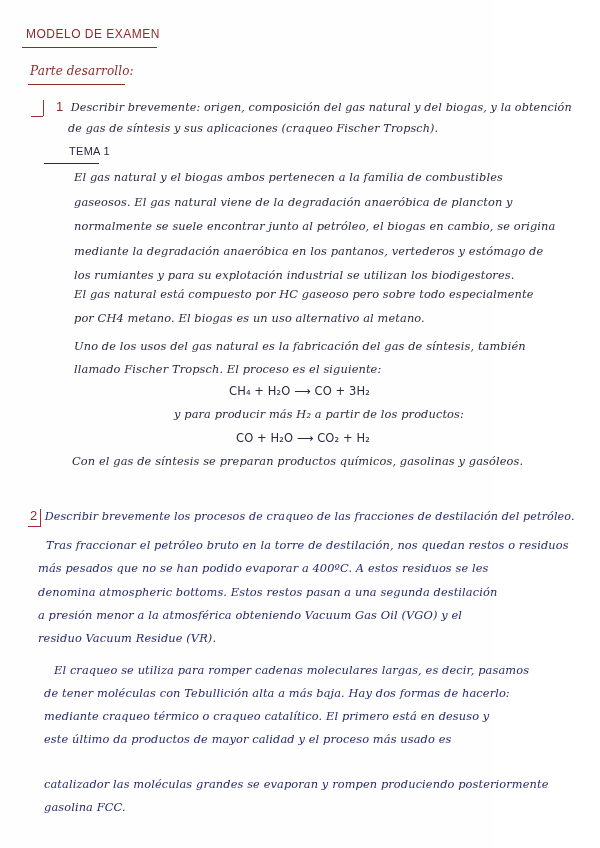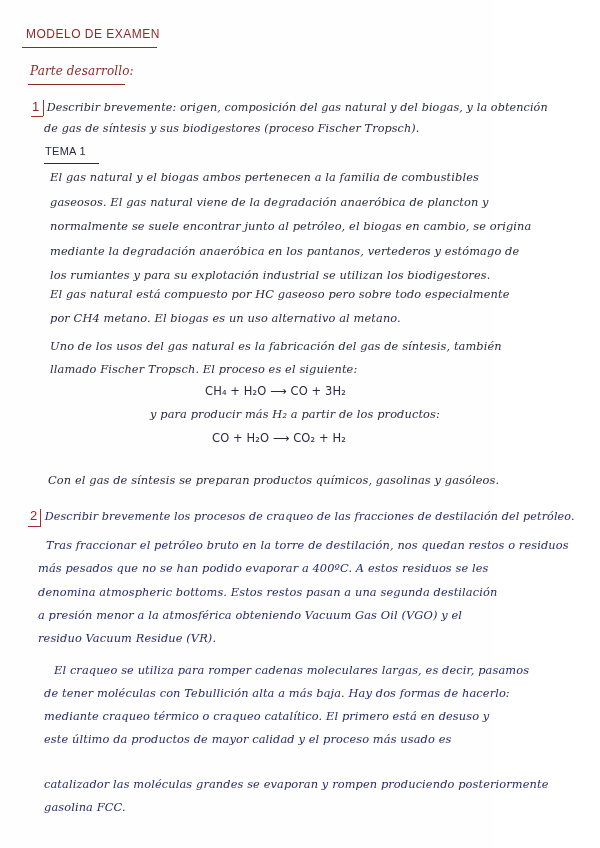--- a/index.html
+++ b/index.html
@@ -2,21 +2,21 @@
 <html><head>
 <meta charset="utf-8">
 <style>
   html, body { margin: 0; padding: 0; background: #ffffff; }
   body { width: 600px; height: 848px; overflow: hidden; position: relative;
          font-family: "DejaVu Serif", serif; }
   .page { position: absolute; left: 0; top: 0; width: 494px; height: 848px; background: #fefefe; }
   .hw { position: absolute; white-space: nowrap; font-style: italic; letter-spacing: 0.1px; }
   .red { color: #8e2a2a; }
   .blue { color: #262a6e; }
-  .dark { color: #2a2a40; }
+  .dark { color: #2a2a40; margin-left: 24px; }
   .title { left: 26px; top: 27px; font-size: 12px; font-family: "Liberation Sans", sans-serif;
            font-style: normal; letter-spacing: 0.5px; }
   .title-line { position: absolute; left: 22px; top: 47px; width: 135px; height: 1.4px; background: #8e2a2a; }
   .subtitle { left: 30px; top: 64px; font-size: 12px; }
   .sub-line { position: absolute; left: 28px; top: 84px; width: 97px; height: 1.2px; background: #8e2a2a; }
   .qnum { font-style: normal; font-family: "Liberation Sans", sans-serif; font-size: 13px; }
   .q-text { font-size: 11.2px; }
   .q1-l1 { left: 32px; top: 99px; }
   .q1-num-line { position: absolute; left: 31px; top: 116px; width: 12px; height: 1.2px; background: #a03030; }
   .q1-l2 { left: 44px; top: 122px; }
@@ -38,42 +38,42 @@
   <div class="title-line"></div>
   <div class="hw red subtitle">Parte desarrollo:</div>
   <div class="sub-line"></div>
 
   <div class="hw q-text dark q1-l1">
     <span class="qnum red">1</span>
     &nbsp;<span>Describir brevemente: origen, composición del gas natural y del biogas, y la obtención</span>
   </div>
   <div class="q1-num-line"></div>
   <div class="q1-num-vert"></div>
-  <div class="hw q-text dark q1-l2">de gas de síntesis y sus biodigestores (proceso Fischer Tropsch).</div>
+  <div class="hw q-text dark q1-l2">de gas de síntesis y sus aplicaciones (craqueo Fischer Tropsch).</div>
 
   <div class="hw dark tema">TEMA 1</div>
   <div class="tema-line"></div>
 
   <div class="hw p dark" style="left:50px; top:195px;">gaseosos. El gas natural viene de la degradación anaeróbica de plancton y</div>
   <div class="hw p dark" style="left:50px; top:170px;">El gas natural y el biogas ambos pertenecen a la familia de combustibles</div>
   <div class="hw p dark" style="left:50px; top:244px;">mediante la degradación anaeróbica en los pantanos, vertederos y estómago de</div>
   <div class="hw p dark" style="left:50px; top:219px;">normalmente se suele encontrar junto al petróleo, el biogas en cambio, se origina</div>
   <div class="hw p dark" style="left:50px; top:268px;">los rumiantes y para su explotación industrial se utilizan los biodigestores.</div>
 
   <div class="hw p dark" style="left:50px; top:287px;">El gas natural está compuesto por HC gaseoso pero sobre todo especialmente</div>
   <div class="hw p dark" style="left:50px; top:311px;font-style:italic;">por CH4 metano. El biogas es un uso alternativo al metano.</div>
 
   <div class="hw p dark" style="left:50px; top:339px;">Uno de los usos del gas natural es la fabricación del gas de síntesis, también</div>
   <div class="hw p dark" style="left:50px; top:362px;">llamado Fischer Tropsch. El proceso es el siguiente:</div>
 
   <div class="hw eq dark" style="left:205px; top:384px;">CH₄ + H₂O  ⟶  CO + 3H₂</div>
   <div class="hw p dark" style="left:150px; top:407px;">y para producir más H₂ a partir de los productos:</div>
   <div class="hw eq dark" style="left:212px; top:431px;">CO + H₂O  ⟶  CO₂ + H₂</div>
 
-  <div class="hw p dark" style="left:48px; top:473px;">Con el gas de síntesis se preparan productos químicos, gasolinas y gasóleos.</div>
+  <div class="hw p dark" style="left:48px; top:454px;">Con el gas de síntesis se preparan productos químicos, gasolinas y gasóleos.</div>
 
   <div class="hw q-text blue" style="left:30px; top:508px;">
     <span class="qnum red">2</span>
     &nbsp;<span>Describir brevemente los procesos de craqueo de las fracciones de destilación del petróleo.</span>
   </div>
   <div class="q2-num-line"></div>
   <div class="q2-num-vert"></div>
 
   <div class="hw p blue" style="left:46px; top:538px;">Tras fraccionar el petróleo bruto en la torre de destilación, nos quedan restos o residuos</div>
   <div class="hw p blue" style="left:38px; top:561px;">más pesados que no se han podido evaporar a 400ºC. A estos residuos se les</div>

